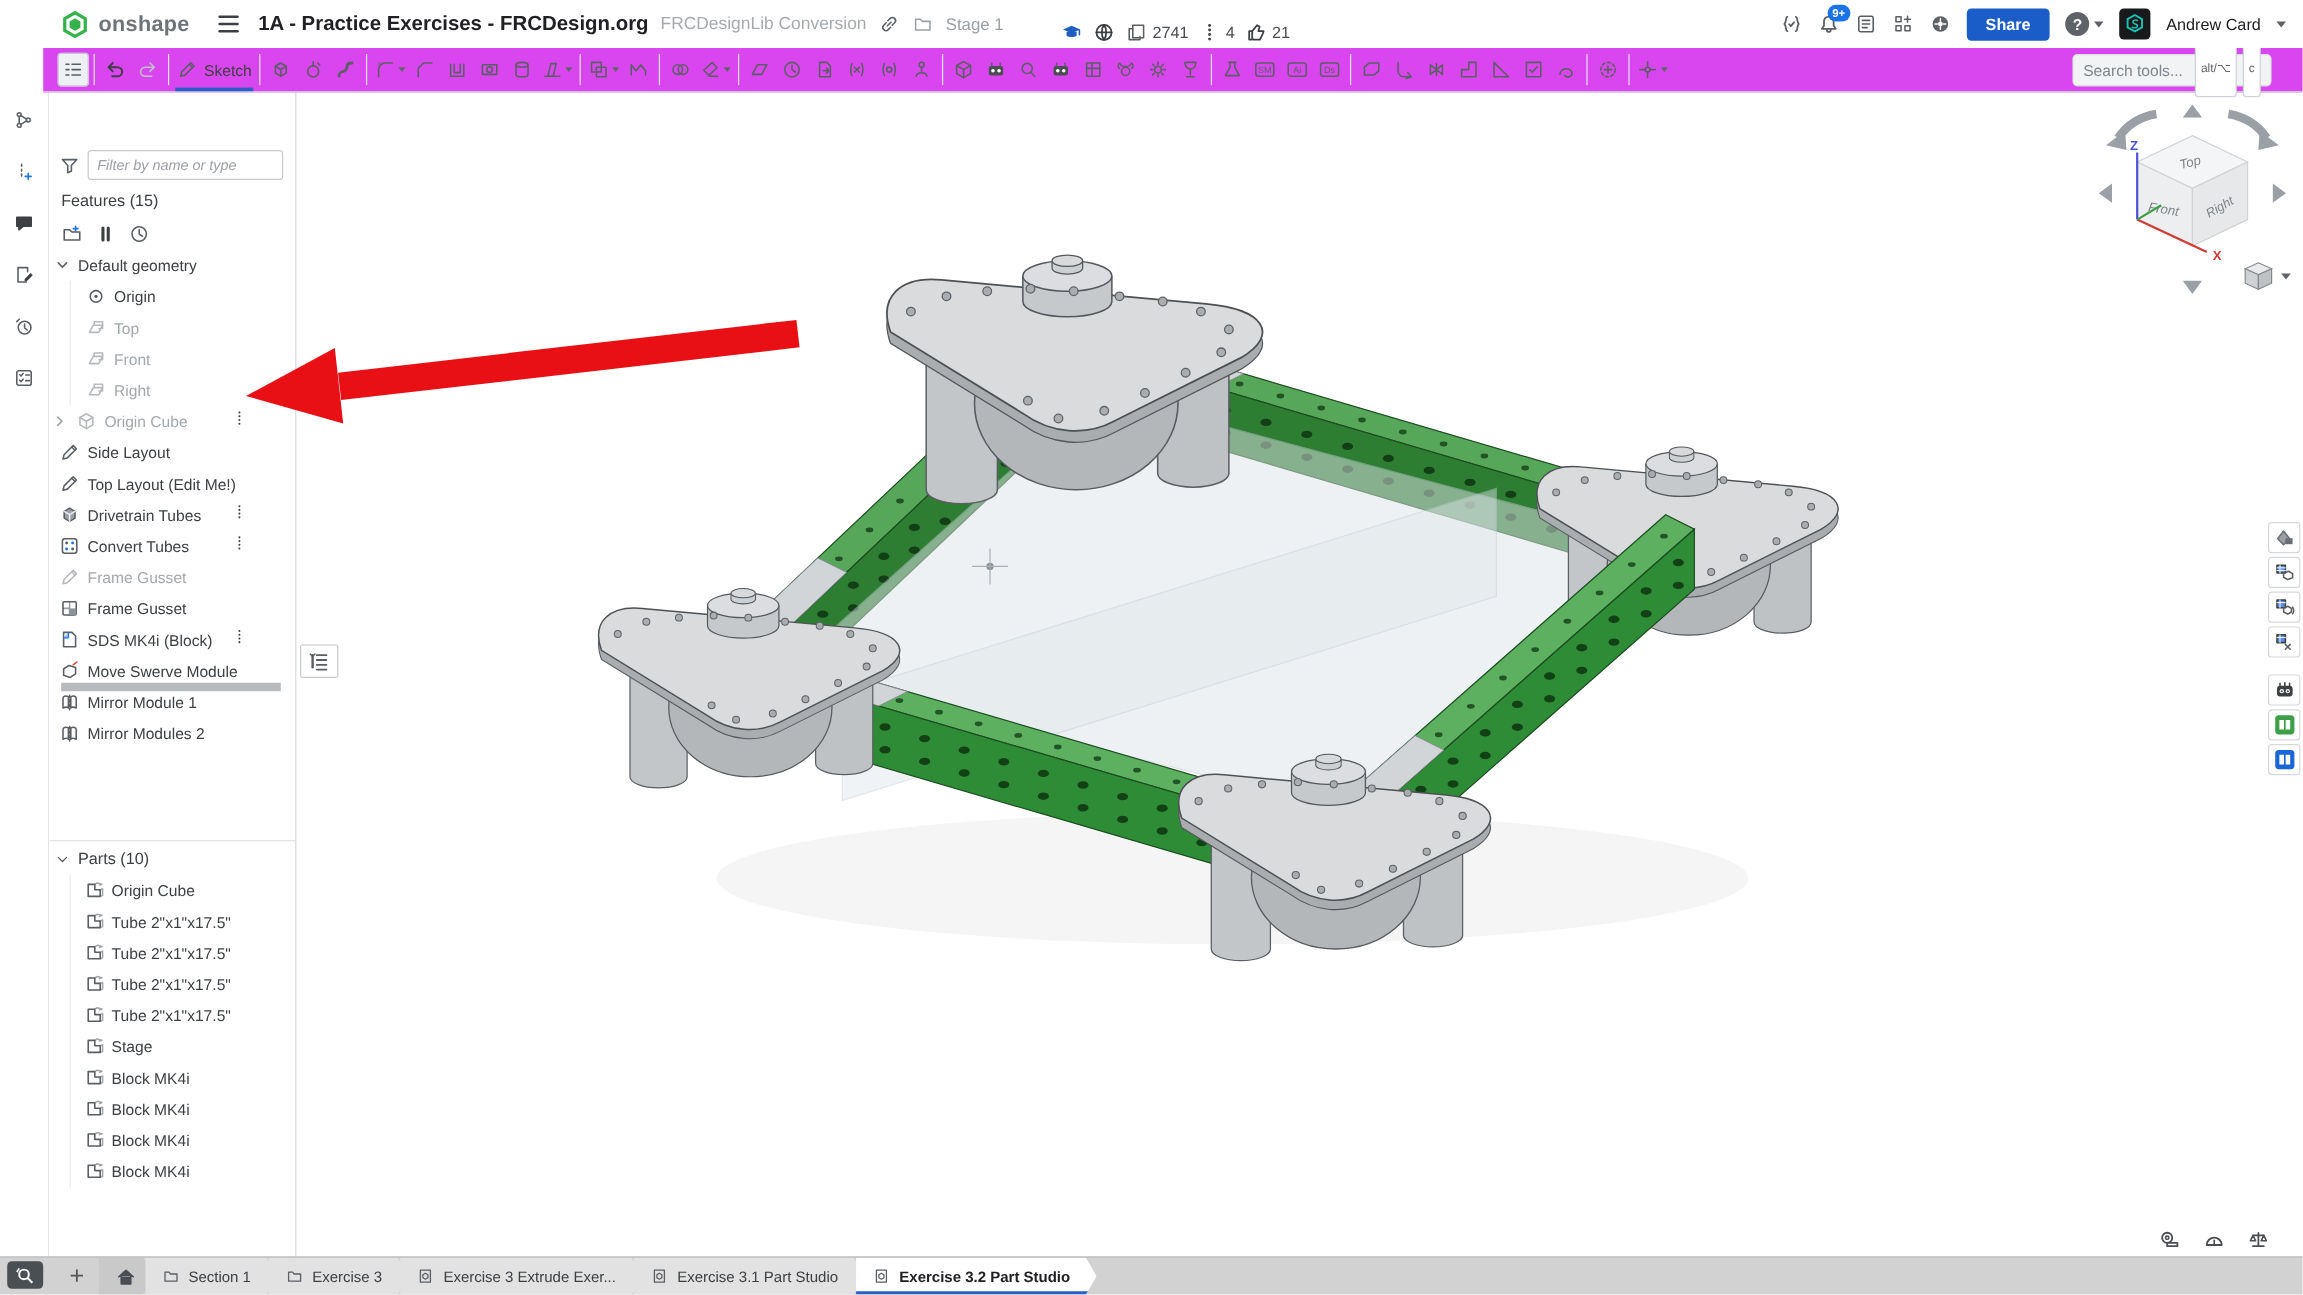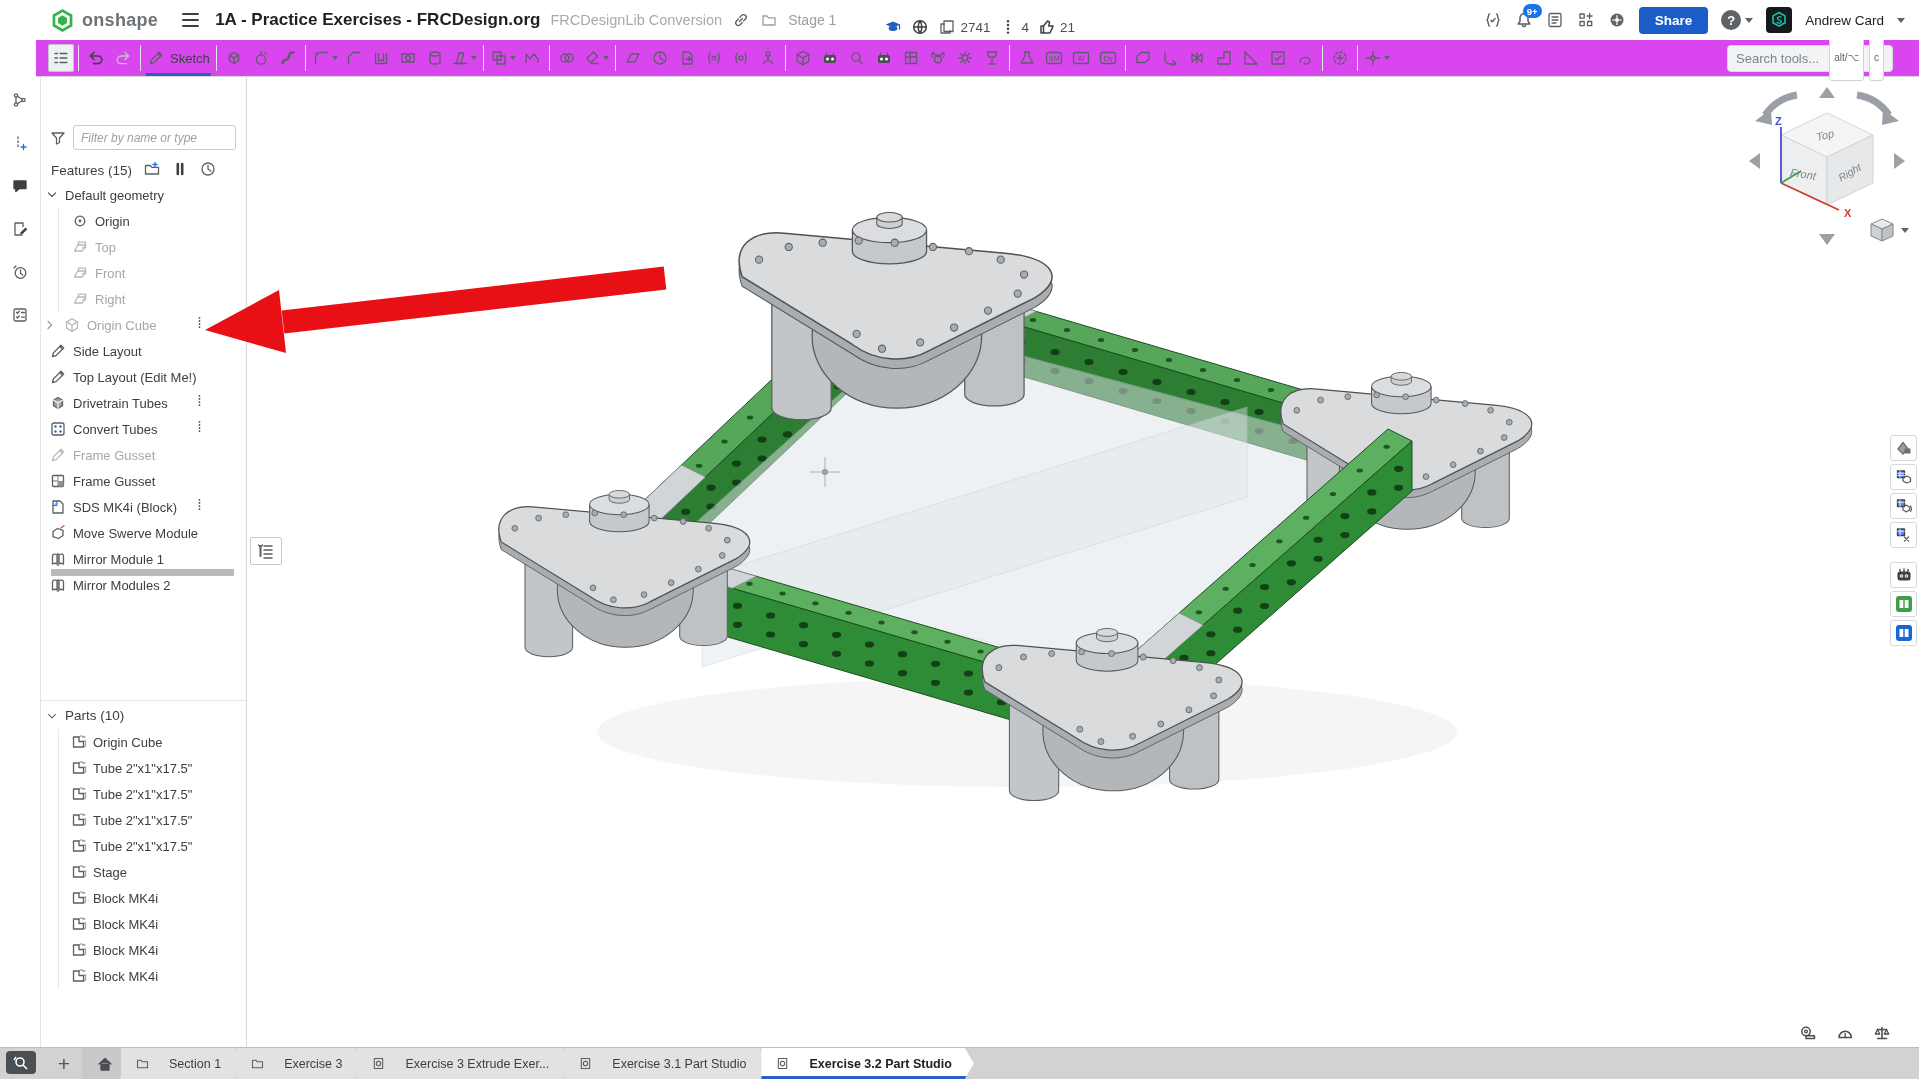--- a/index.html
+++ b/index.html
@@ -42,21 +42,21 @@
   .search-tools .stxt{font-size:13px;color:#80868b;flex:1;white-space:nowrap;}
   .kchip{background:#fff;border:1px solid #d0d3d6;border-radius:3px;font-size:10px;color:#5f6368;padding:16px 4px;line-height:12px;}
   
   #left-strip{position:absolute;left:0;top:76px;bottom:31px;width:40px;background:#fff;border-right:1px solid #e2e4e6;display:flex;flex-direction:column;align-items:center;padding-top:12px;gap:19px;z-index:20;}
   #left-strip .sbtn{width:24px;height:24px;display:flex;align-items:center;justify-content:center;cursor:pointer;}
   
   #feature-panel{position:absolute;left:41px;top:76px;bottom:31px;width:205px;background:#fff;border-right:1px solid #d5d7d9;font-size:13px;color:#3c4043;z-index:20;}
   .filter-row{display:flex;align-items:center;gap:6px;padding:9px 10px 5px 8px;margin-top:40px;}
   .filter-row input{flex:1;min-width:0;height:23px;border:1px solid #c7cace;border-radius:3px;padding:0 7px;font-style:italic;font-size:12px;color:#5f6368;outline:none;font-family:inherit;}
   .filter-row input::placeholder{color:#9aa0a6;font-style:italic;}
-  .features-head{display:flex;align-items:flex-end;gap:11px;padding:5px 10px 4px 10px;font-size:13.5px;color:#3c4043;}
+  .features-head{display:flex;align-items:flex-start;gap:11px;padding:5px 10px 4px 10px;font-size:13.5px;color:#3c4043;flex-direction:column;}
   .features-head .fh-ic{display:inline-flex;cursor:pointer;}
   .trow{display:flex;align-items:center;height:26px;gap:6px;position:relative;padding-left:8px;cursor:default;white-space:nowrap;}
   .trow.group{padding-left:4px;}
   .trow.child{padding-left:30px;}
   .trow.child:before{content:"";position:absolute;left:17px;top:0;bottom:0;border-left:1px solid #e6e8ea;}
   .trow.haschev{padding-left:2px;}
   .trow .lbl{color:#3c4043;}
   .trow.muted .lbl{color:#a3a8ad;}
   .trow.muted .ic{stroke:#b6babe;}
   .trow .dots{position:absolute;right:40px;top:4px;}
@@ -73,21 +73,21 @@
   #right-tools .rbtn{width:27px;height:26px;background:#fff;border:1px solid #d6d9db;border-radius:3px;display:flex;align-items:center;justify-content:center;cursor:pointer;padding:0;}
   #right-tools .rbtn.gap{margin-top:11px;}
   #measure-tools{position:absolute;right:26px;bottom:4px;display:flex;gap:15px;}
   #measure-tools .mbtn{width:22px;height:22px;display:flex;align-items:center;justify-content:center;cursor:pointer;}
   
   #arrow-overlay{position:absolute;left:195px;top:262px;width:500px;height:120px;z-index:40;pointer-events:none;}
   
   #tabbar{position:absolute;left:0;right:0;bottom:0;height:31px;background:#d2d2d2;border-top:1px solid #bdbdbd;display:flex;align-items:stretch;padding-left:46px;z-index:30;}
   .tab-plus{width:36px;background:transparent;border:none;font-size:21px;color:#555;cursor:pointer;line-height:28px;}
   .tab-home{width:46px;background:#c9c9c9;border:none;display:flex;align-items:center;justify-content:center;cursor:pointer;clip-path:polygon(0 0,calc(100% - 9px) 0,100% 50%,calc(100% - 9px) 100%,0 100%);}
-  .tab{display:flex;align-items:center;gap:19px;padding:0 22px 0 14px;background:#e2e2e2;font-size:12.5px;color:#3c4043;cursor:pointer;clip-path:polygon(0 0,calc(100% - 9px) 0,100% 50%,calc(100% - 9px) 100%,0 100%);margin-left:-7px;white-space:nowrap;}
+  .tab{display:flex;align-items:center;gap:7px;padding:0 22px 0 14px;background:#e2e2e2;font-size:12.5px;color:#3c4043;cursor:pointer;clip-path:polygon(0 0,calc(100% - 9px) 0,100% 50%,calc(100% - 9px) 100%,0 100%);margin-left:-7px;white-space:nowrap;}
   .tab.active{background:#fff;box-shadow:inset 0 -3px 0 #2b5fc7;font-weight:700;color:#202124;}
   #tab-search{position:absolute;left:6px;bottom:5px;width:30px;height:23px;background:#4a4f54;border-radius:4px;z-index:35;display:flex;align-items:center;justify-content:center;cursor:pointer;}
 </style>
 </head>
 <body>
 
 <div id="app">
 
   <header id="topbar">
     <div class="h-left">

